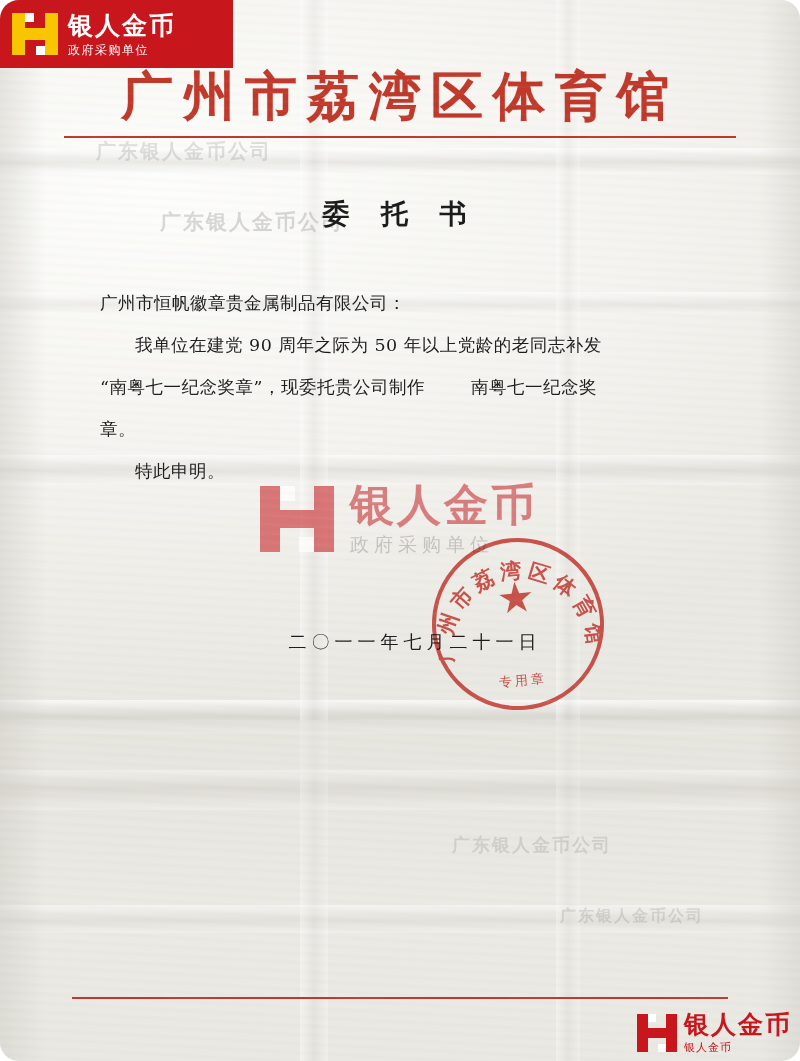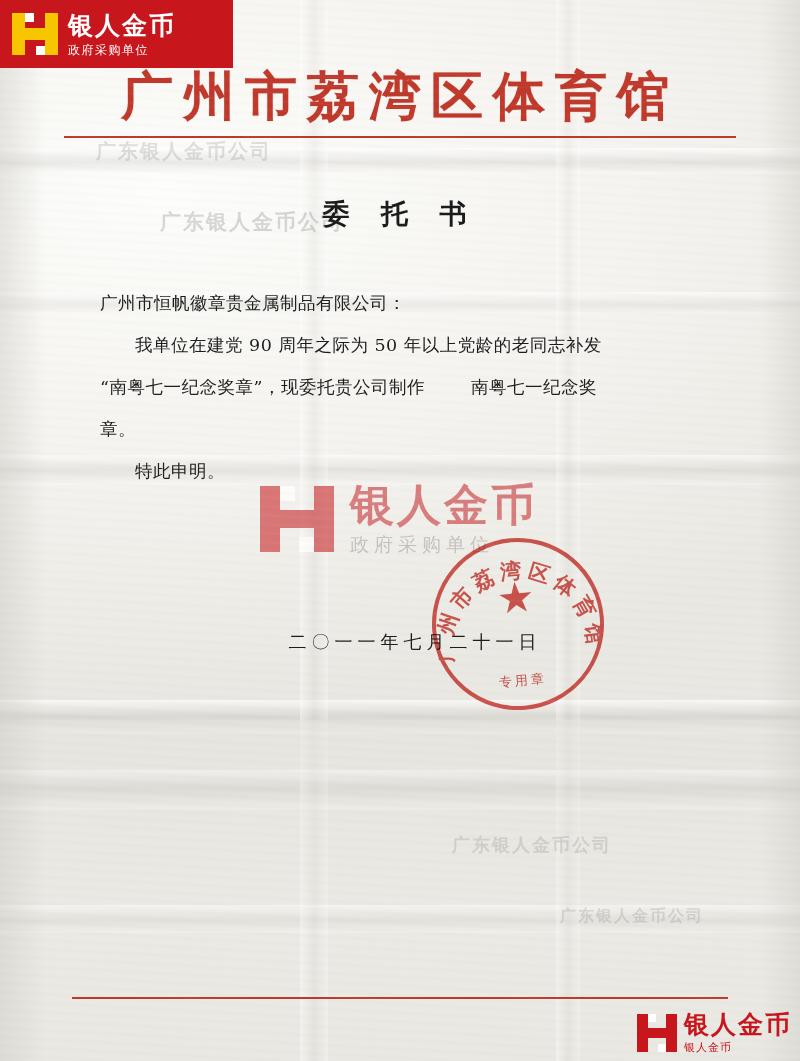--- a/index.html
+++ b/index.html
@@ -12,20 +12,21 @@
     font-family: "DejaVu Sans", "Liberation Sans", sans-serif;
   }
   #page {
     position: relative;
     width: 800px;
     height: 1061px;
     overflow: hidden;
     background:
       radial-gradient(ellipse 900px 500px at 20% 18%, #fdfdfb 0%, #f4f3ef 55%, #e9e8e2 100%),
       linear-gradient(180deg, #f7f6f2 0%, #efeee9 40%, #eceae4 70%, #f3f2ee 100%);
+    border-radius: 19px;
   }
   
   .crease {
     position: absolute;
     left: 0; right: 0;
     pointer-events: none;
   }
   .crease.h1 { top: 148px; height: 26px; background: linear-gradient(180deg, rgba(255,255,255,0.75), rgba(190,188,180,0.28) 55%, rgba(255,255,255,0.35)); }
   .crease.h2 { top: 292px; height: 22px; background: linear-gradient(180deg, rgba(255,255,255,0.6), rgba(195,193,185,0.22) 60%, rgba(255,255,255,0.25)); }
   .crease.h3 { top: 455px; height: 30px; background: linear-gradient(180deg, rgba(255,255,255,0.55), rgba(188,186,178,0.26) 50%, rgba(255,255,255,0.3)); }

